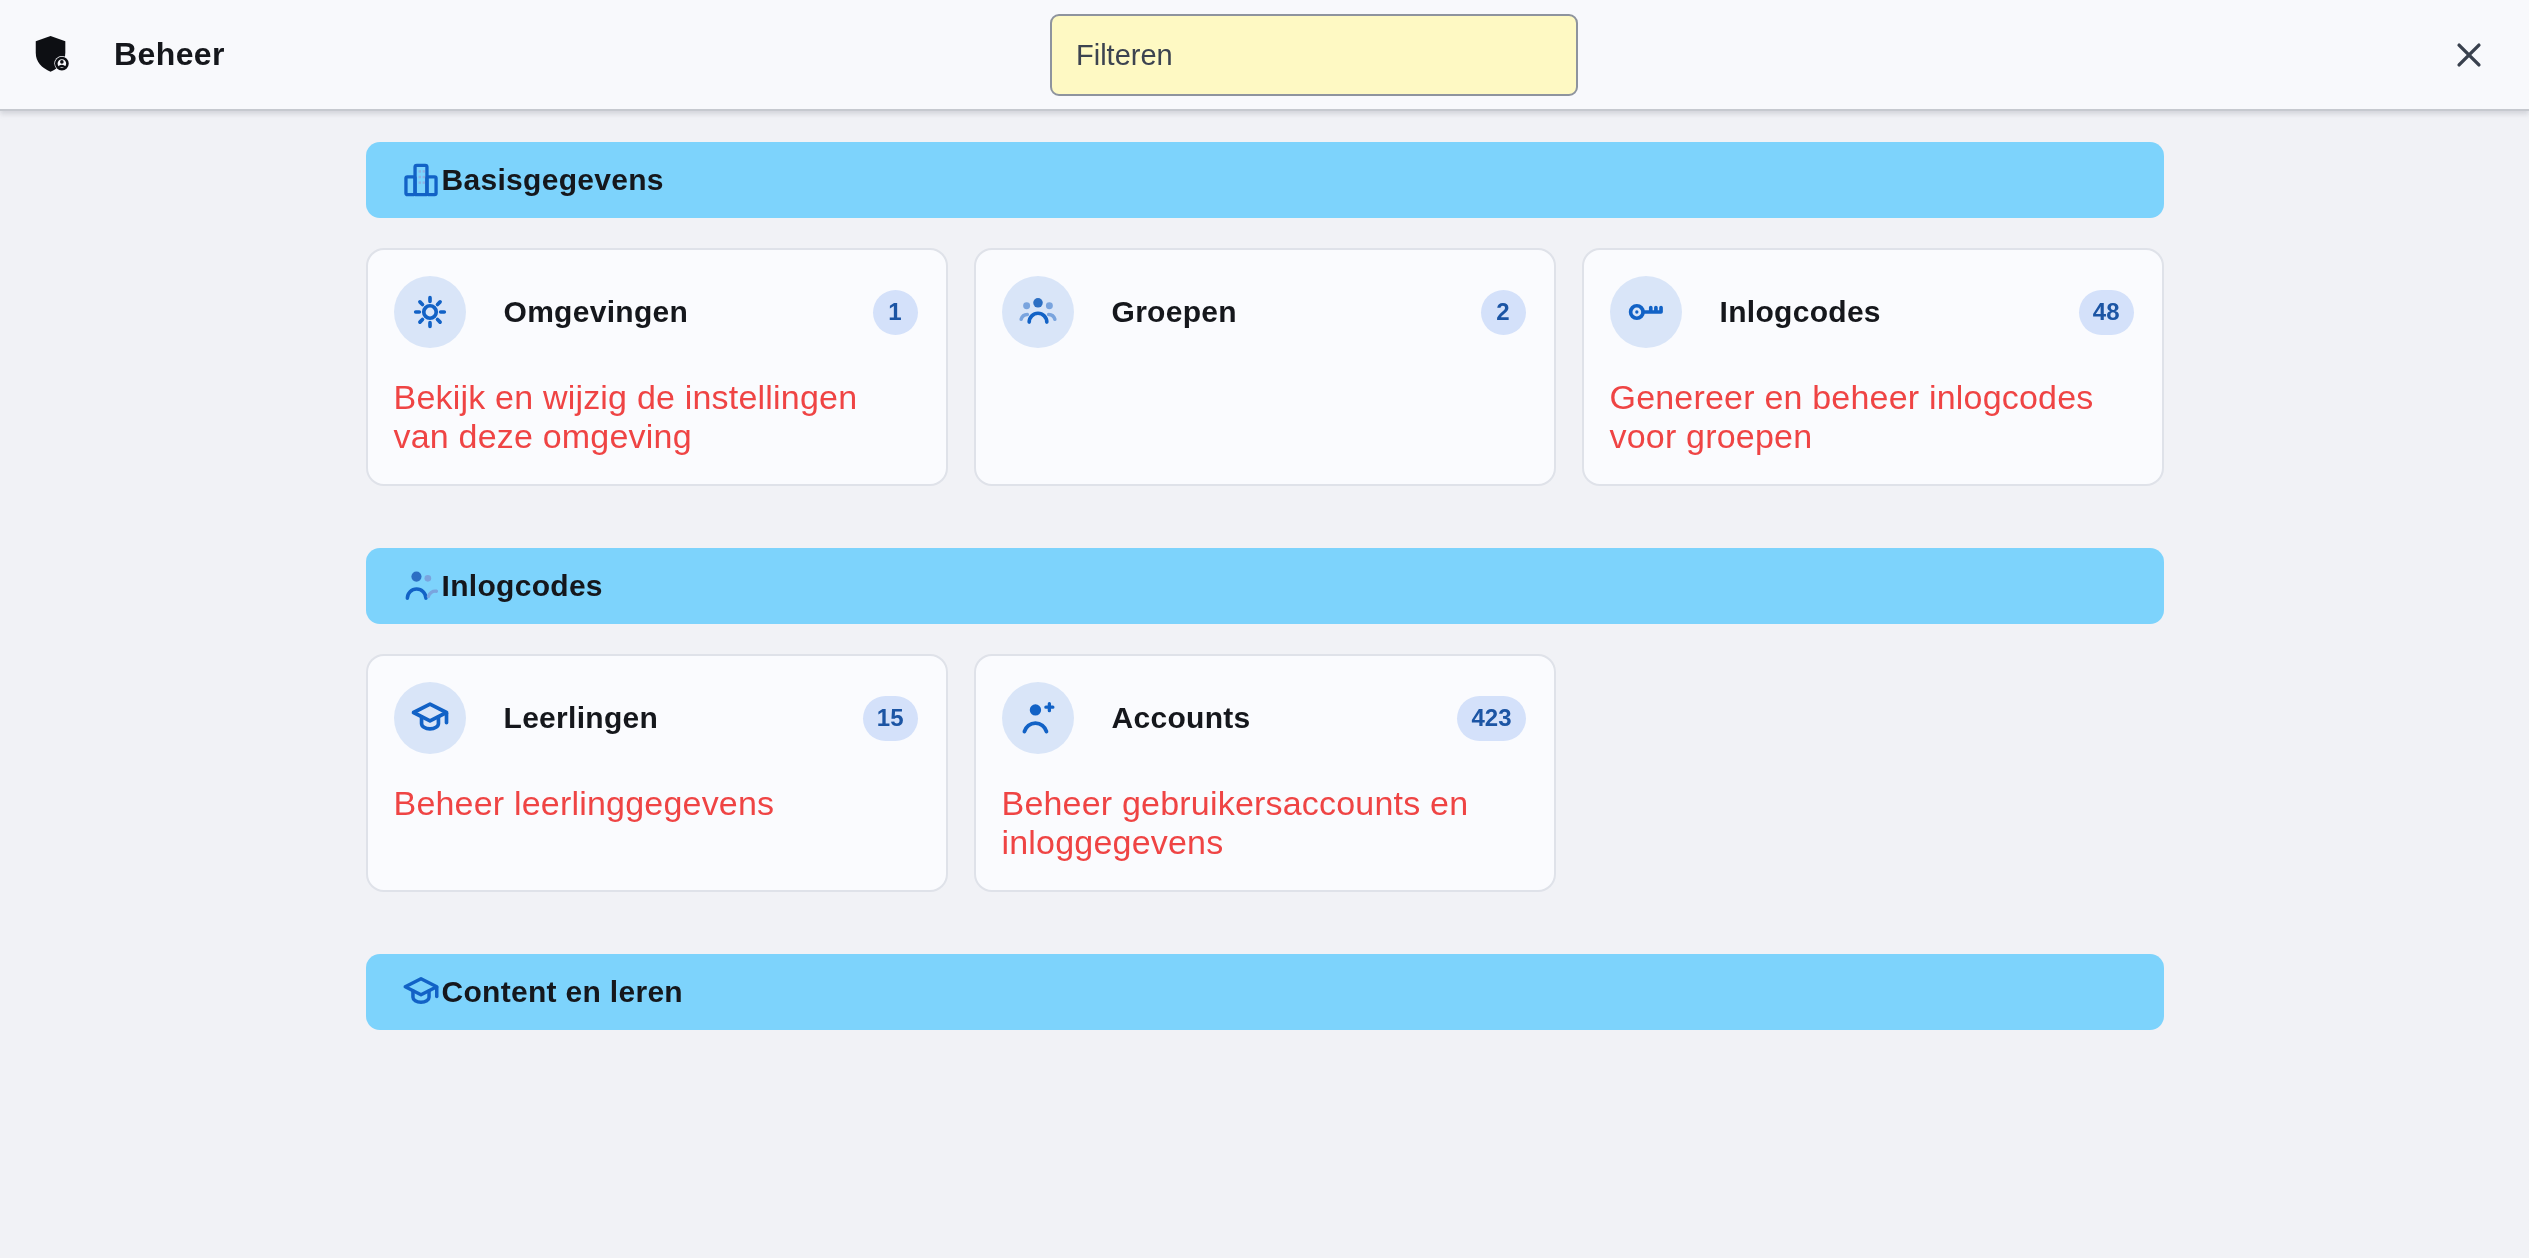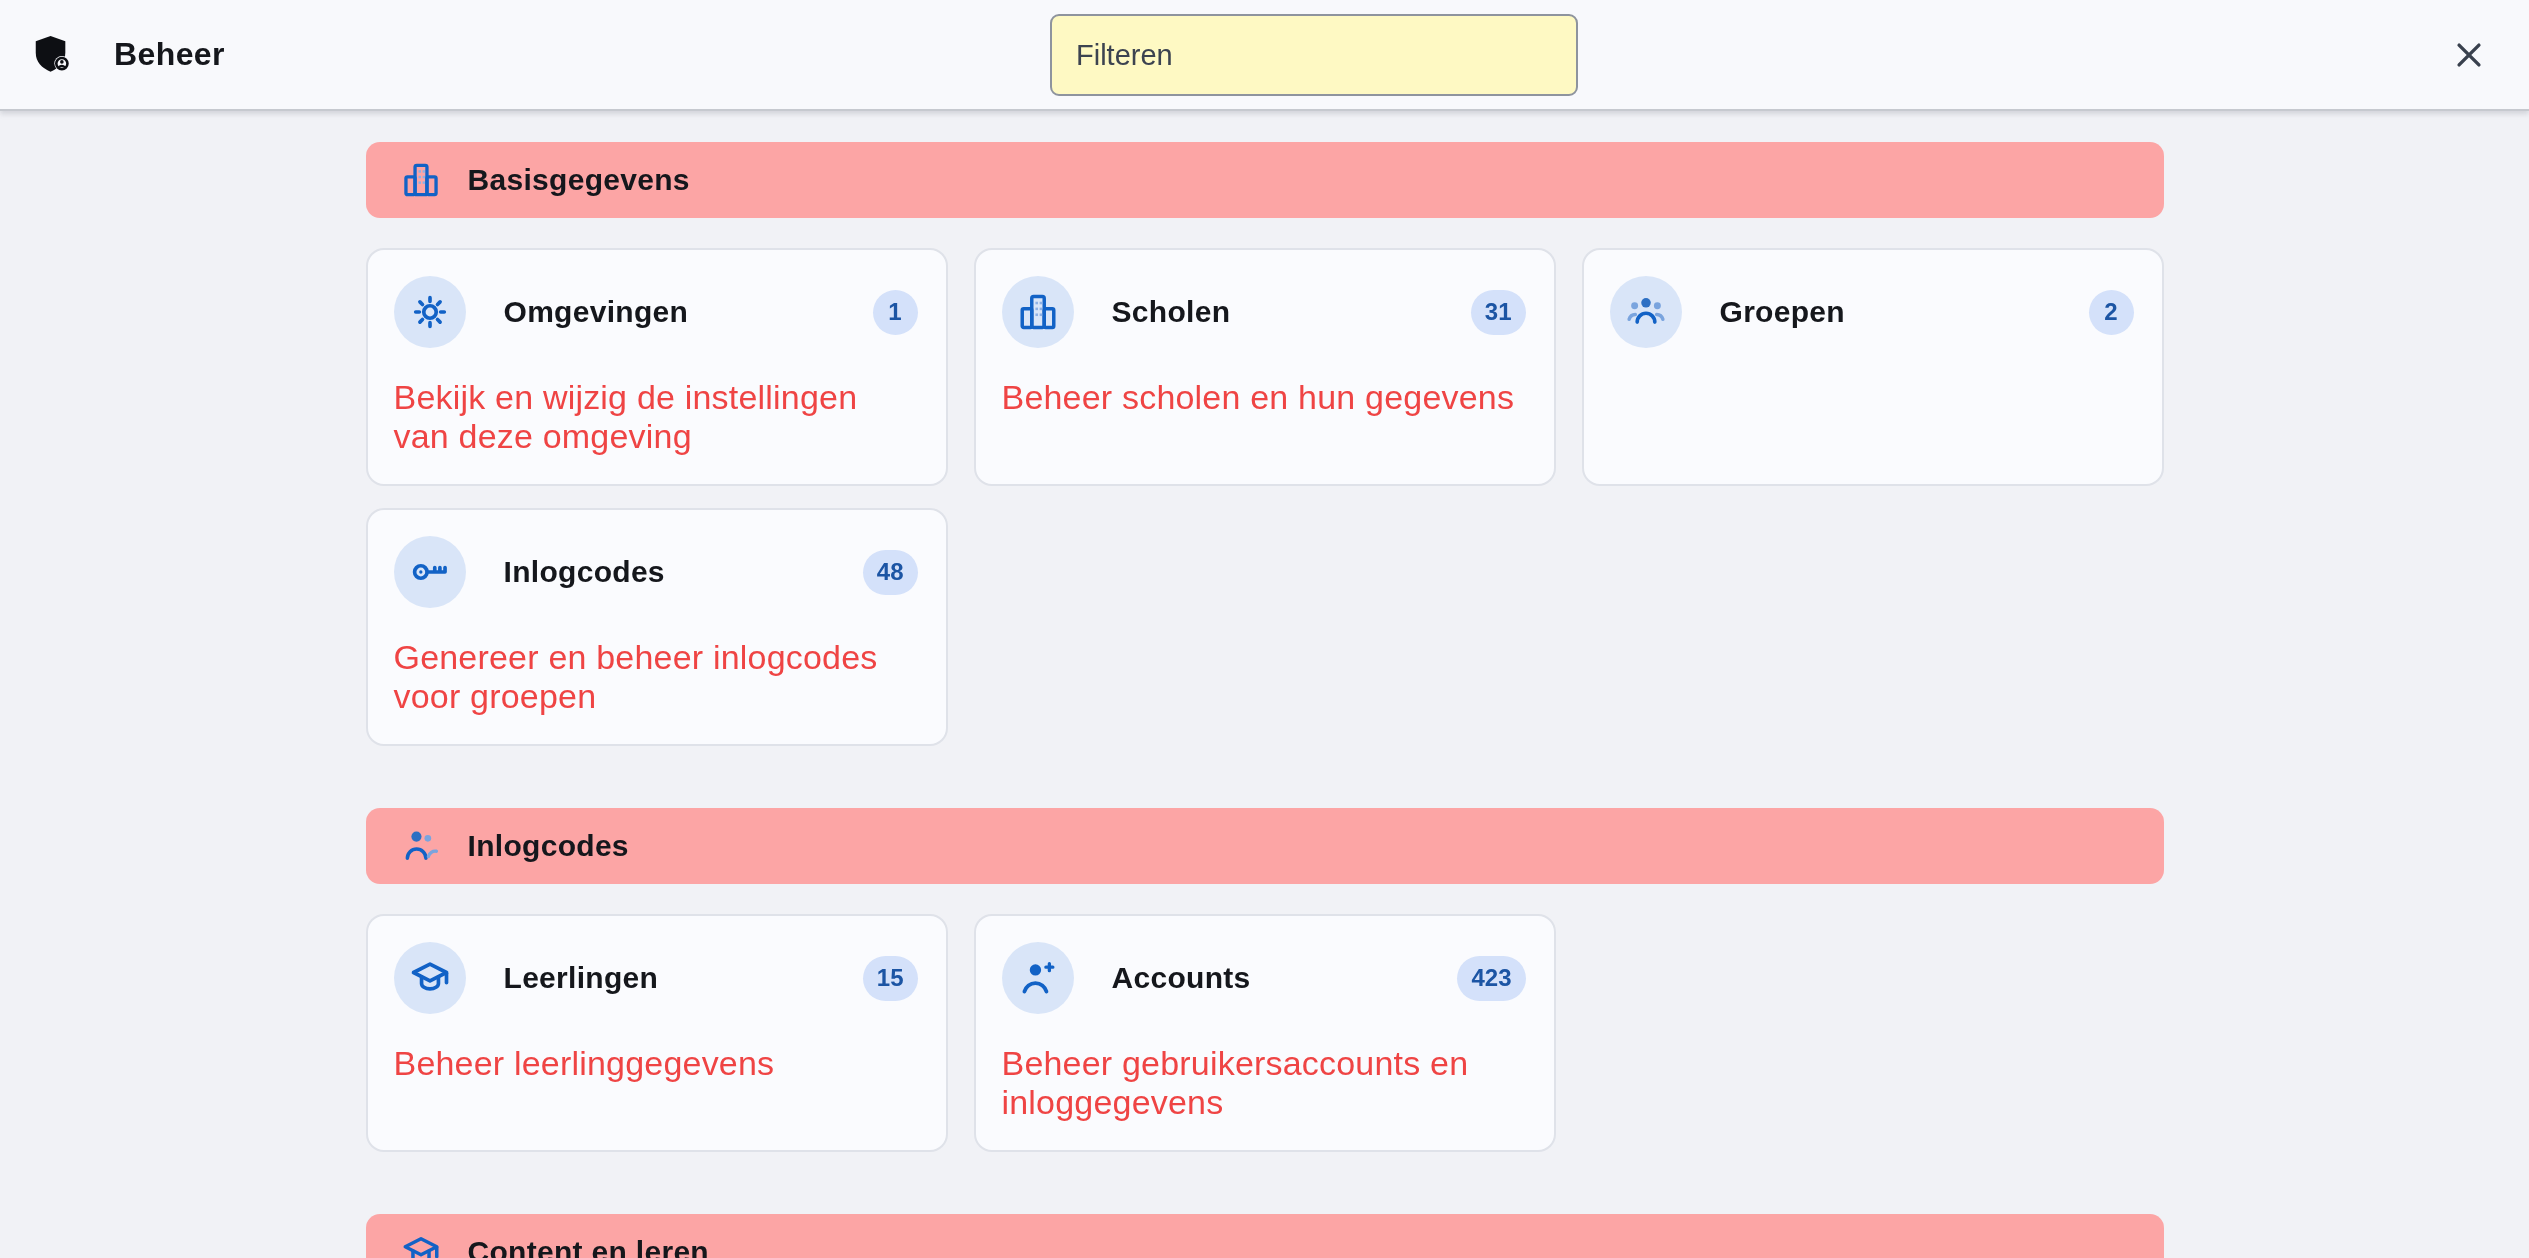--- a/index.html
+++ b/index.html
@@ -40,24 +40,23 @@
     transform:translateY(-50%);
     width:56px; height:56px;
     display:flex; align-items:center; justify-content:center;
     cursor:pointer; background:none; border:none;
   }
   
   .content { width:1798px; margin:0 auto; padding-top:31px; }
   .section { margin-bottom:62px; }
   .section-bar {
     height:76px;
-    background:#fca5a5;
+    background:#7dd3fc;
     border-radius:14px;
     display:flex; align-items:center;
-    gap:26px;
     padding-left:34px;
     margin-bottom:30px;
   }
   .section-title { font-size:30px; font-weight:bold; color:#15171c; letter-spacing:0.3px; }
   .grid {
     display:grid;
     grid-template-columns:repeat(3, 1fr);
     gap:22px 26px;
   }
   .card {
@@ -148,40 +147,20 @@
               <circle cx="12" cy="12" r="3.4"></circle>
               <path d="M12 4.2 V6.2 M12 17.8 V19.8 M4.2 12 H6.2 M17.8 12 H19.8 M6.5 6.5 L7.9 7.9 M16.1 16.1 L17.5 17.5 M17.5 6.5 L16.1 7.9 M7.9 16.1 L6.5 17.5"></path>
             </svg>
           </div>
           <span class="card-title">Omgevingen</span>
           <span class="badge">1</span>
         </div>
         <p class="card-desc">Bekijk en wijzig de instellingen van deze omgeving</p>
       </div>
 
-      <div class="card">
-        <div class="card-top">
-          <div class="icon-circle">
-            <svg width="44" height="44" viewBox="0 0 24 24" fill="none">
-              <rect x="8.6" y="3.6" width="6.8" height="16.8" rx="1" stroke="#1262c6" stroke-width="1.9"></rect>
-              <rect x="3.4" y="10.2" width="5.2" height="10.2" rx="0.8" stroke="#1262c6" stroke-width="1.9"></rect>
-              <rect x="15.4" y="10.2" width="5.2" height="10.2" rx="0.8" stroke="#1262c6" stroke-width="1.9"></rect>
-              <rect x="10.6" y="6.4" width="1.4" height="1.4" fill="#8fb1e4"></rect>
-                <rect x="12.9" y="6.4" width="1.4" height="1.4" fill="#8fb1e4"></rect>
-              <rect x="10.6" y="9.6" width="1.4" height="1.4" fill="#8fb1e4"></rect>
-                <rect x="12.9" y="9.6" width="1.4" height="1.4" fill="#8fb1e4"></rect>
-              <rect x="10.6" y="12.8" width="1.4" height="1.4" fill="#8fb1e4"></rect>
-                <rect x="12.9" y="12.8" width="1.4" height="1.4" fill="#8fb1e4"></rect>
-            </svg>
-          </div>
-          <span class="card-title">Scholen</span>
-          <span class="badge">31</span>
-        </div>
-        <p class="card-desc">Beheer scholen en hun gegevens</p>
-      </div>
 
       <div class="card">
         <div class="card-top">
           <div class="icon-circle">
             <svg width="44" height="44" viewBox="0 0 24 24" fill="none">
               <circle cx="12" cy="7" r="2.6" fill="#2d6fc3"></circle>
               <circle cx="5.8" cy="8.6" r="1.9" fill="#7aa4de"></circle>
               <circle cx="18.2" cy="8.6" r="1.9" fill="#7aa4de"></circle>
               <path d="M7.2 17.5 a4.8,4.8 0 0 1 9.6,0" stroke="#1262c6" stroke-width="2" stroke-linecap="round"></path>
               <path d="M2.8 16 a3.6,3.6 0 0 1 3.4,-2.6" stroke="#7aa4de" stroke-width="1.9" stroke-linecap="round"></path>

